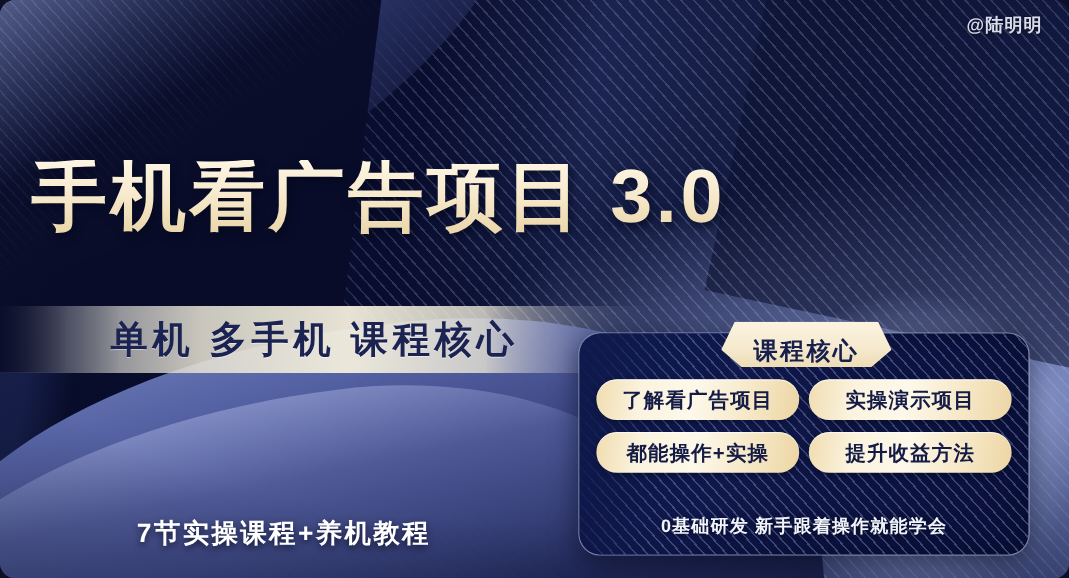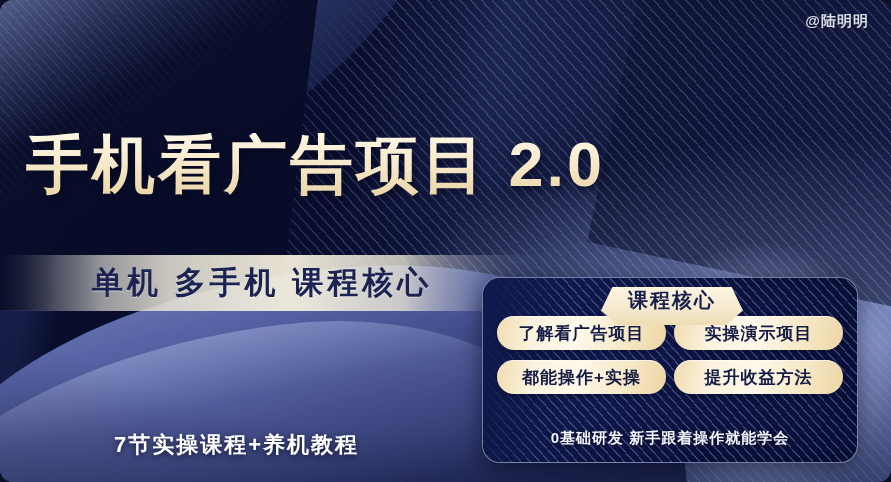--- a/index.html
+++ b/index.html
@@ -178,23 +178,22 @@
     position:absolute;left:-40px;top:-40px;width:150px;height:280px;
     background:linear-gradient(120deg,#101a4e 0%,#0e1748 60%,rgba(14,23,72,0) 100%);
     transform:skewX(-12deg);
   }
 
   
   .card-tab{
     position:absolute;left:601px;top:268px;width:142px;height:38px;
     background:linear-gradient(180deg,#fbf4e0 0%,#f6ead0 55%,#eddcb4 100%);
     clip-path:polygon(8% 0,92% 0,100% 62%,88% 100%,12% 100%,0 62%);
-    display:flex;align-items:flex-start;justify-content:center;
+    display:flex;align-items:flex-end;justify-content:center;
     box-shadow:0 2px 6px rgba(3,6,24,.5);
-    margin-top:19px;
   }
   .card-tab span{
     font-size:20px;font-weight:700;color:#171f4c;letter-spacing:2px;
   }
 
   .pill-grid{
     position:absolute;left:0;right:0;top:38px;
     display:grid;grid-template-columns:1fr 1fr;
     gap:10px 8px;
     padding:0 14px;
@@ -228,21 +227,21 @@
   <div class="panel-dark"></div>
   <div class="stripes2"></div>
   <div class="glow-right"></div>
   <div class="wave-shadow"></div>
   <div class="wave"></div>
   <div class="wave2"></div>
   <div class="vignette"></div>
 
   <div class="watermark">@陆明明</div>
 
-  <div class="title">手机看广告项目 2.0</div>
+  <div class="title">手机看广告项目 3.0</div>
 
   <div class="sub-band"></div>
   <div class="subtitle">单机 多手机 课程核心</div>
 
   <div class="bottom-line">7节实操课程+养机教程</div>
 
   <div class="card">
     <div class="card-dark-wedge"></div>
     <div class="card-stripes"></div>
 

